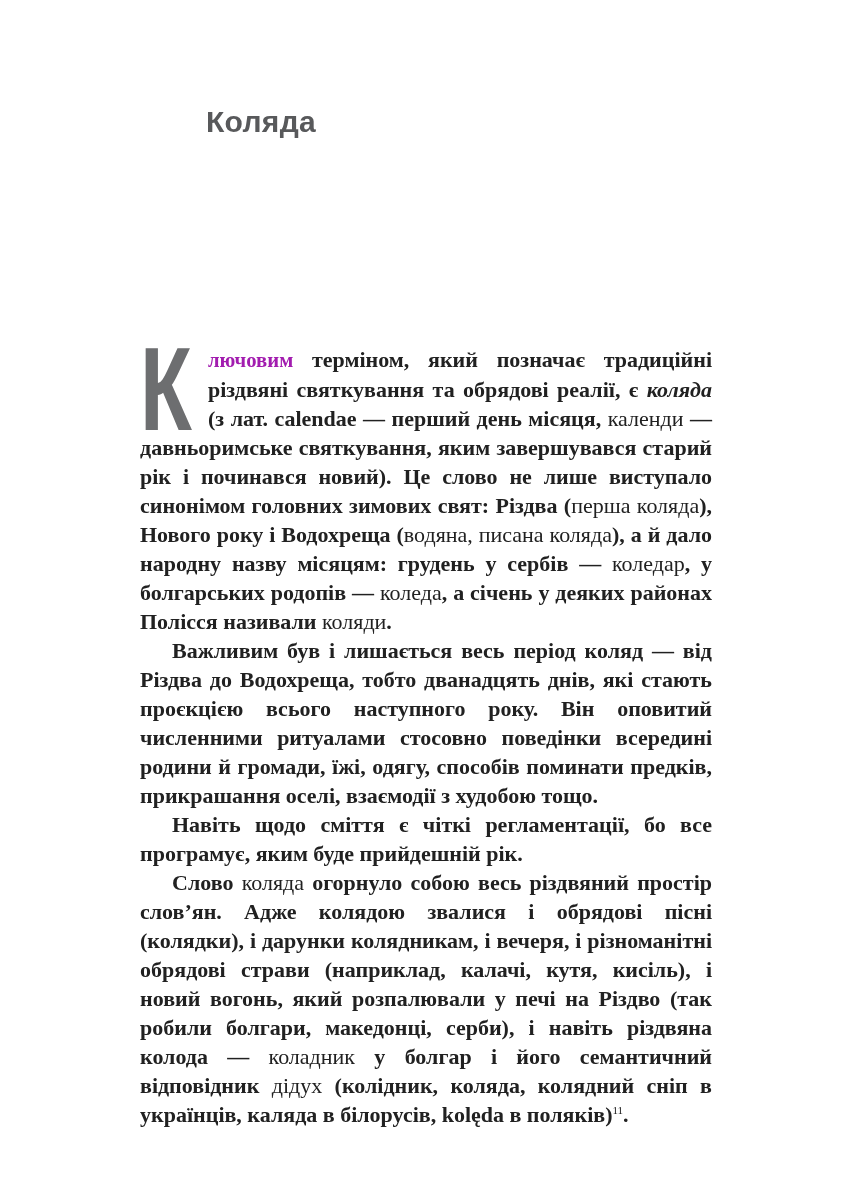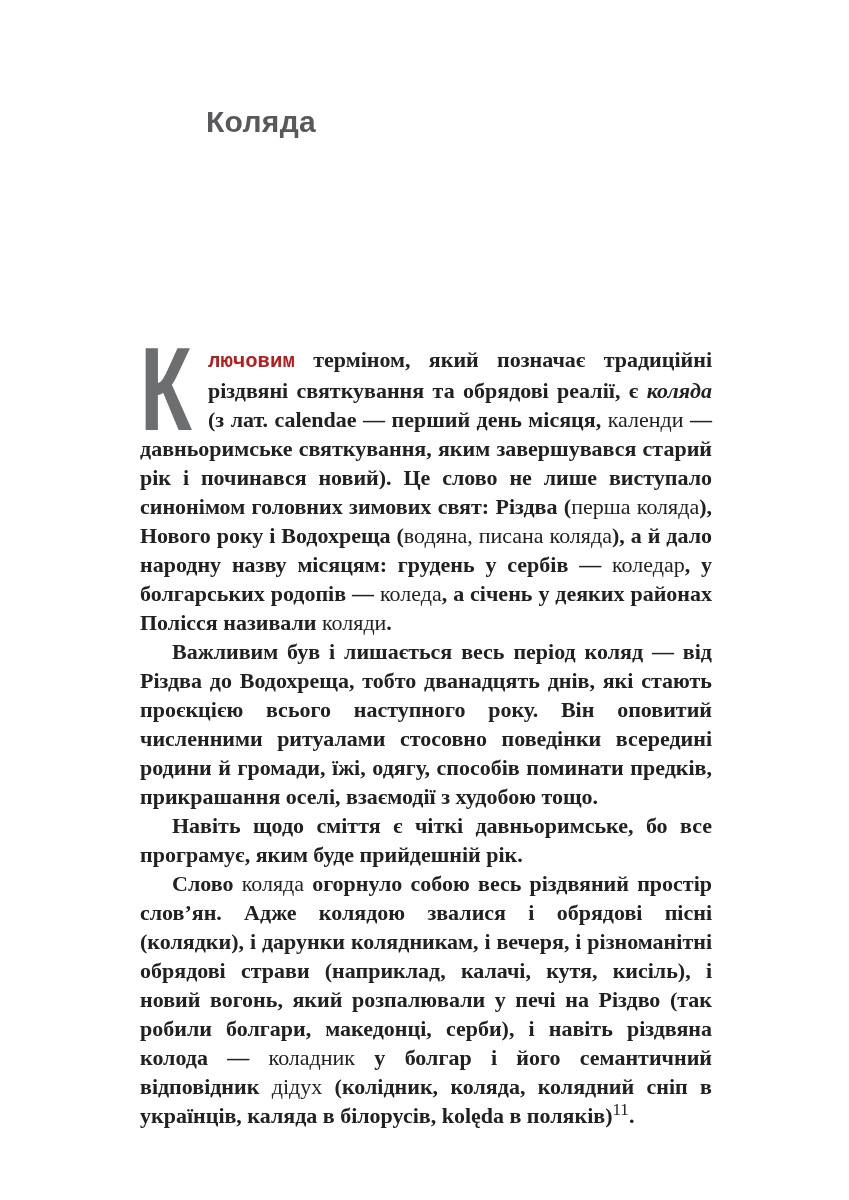--- a/index.html
+++ b/index.html
@@ -58,39 +58,39 @@
     font-weight: 700;
     font-size: 118px;
     line-height: 86px;
     color: #6d6e70;
     transform: scaleX(0.72);
     transform-origin: left center;
     white-space: nowrap;
   }
   .run-normal { font-style: normal; font-weight: 700; }
   .run-bold {
-    font-family: Liberation Mono, monospace;
+    font-family: Liberation Serif, serif;
     font-weight: 700;
     font-size: 0.94em;
-    color: #b91c1c;
+    color: #a21caf;
   }
   .run-italic { }
   .run-bolditalic { font-style: italic; font-weight: 700; }
   sup.run-sup {
-    font-size: 17px;
+    font-size: 11px;
     line-height: 0;
     vertical-align: super;
   }
 </style>
 </head>
 <body>
 
 <div class="page">
   <h1 class="chapter-title">Коляда</h1>
   <div class="body-text" id="body-text">
       <p class="para first"><span class="dropcap">
           <span class="dropcap-glyph">К</span>
         </span><span class="run-bold">лючовим</span><span class="run-normal"> терміном, який позначає традиційні різдвяні святкування та обрядові реалії, є </span><span class="run-bolditalic">коляда</span><span class="run-normal"> (з лат. calendae — перший день місяця, </span><span class="run-italic">календи</span><span class="run-normal"> — давньоримське святкування, яким завершувався старий рік і починався новий). Це слово не лише виступало синонімом головних зимових свят: Різдва (</span><span class="run-italic">перша коляда</span><span class="run-normal">), Нового року і Водохреща (</span><span class="run-italic">водяна, писана коляда</span><span class="run-normal">), а й дало народну назву місяцям: грудень у сербів — </span><span class="run-italic">коледар</span><span class="run-normal">, у болгарських родопів — </span><span class="run-italic">коледа</span><span class="run-normal">, а січень у деяких районах Полісся називали </span><span class="run-italic">коляди</span><span class="run-normal">.</span></p>
       <p class="para"><span class="run-normal">Важливим був і лишається весь період коляд — від Різдва до Водохреща, тобто дванадцять днів, які стають проєкцією всього наступного року. Він оповитий численними ритуалами стосовно поведінки всередині родини й громади, їжі, одягу, способів поминати предків, прикрашання оселі, взаємодії з худобою тощо.</span></p>
-      <p class="para"><span class="run-normal">Навіть щодо сміття є чіткі давньоримське, бо все програмує, яким буде прийдешній рік.</span></p>
+      <p class="para"><span class="run-normal">Навіть щодо сміття є чіткі регламентації, бо все програмує, яким буде прийдешній рік.</span></p>
       <p class="para"><span class="run-normal">Слово </span><span class="run-italic">коляда</span><span class="run-normal"> огорнуло собою весь різдвяний простір слов’ян. Адже колядою звалися і обрядові пісні (колядки), і дарунки колядникам, і вечеря, і різноманітні обрядові страви (наприклад, калачі, кутя, кисіль), і новий вогонь, який розпалювали у печі на Різдво (так робили болгари, македонці, серби), і навіть різдвяна колода — </span><span class="run-italic">коладник</span><span class="run-normal"> у болгар і його семантичний відповідник </span><span class="run-italic">дідух</span><span class="run-normal"> (колідник, коляда, колядний сніп в українців, каляда в білорусів, kolęda в поляків)</span><sup class="run-sup">11</sup><span class="run-normal">.</span></p>
     </div>
 </div>
 
 </body></html>

